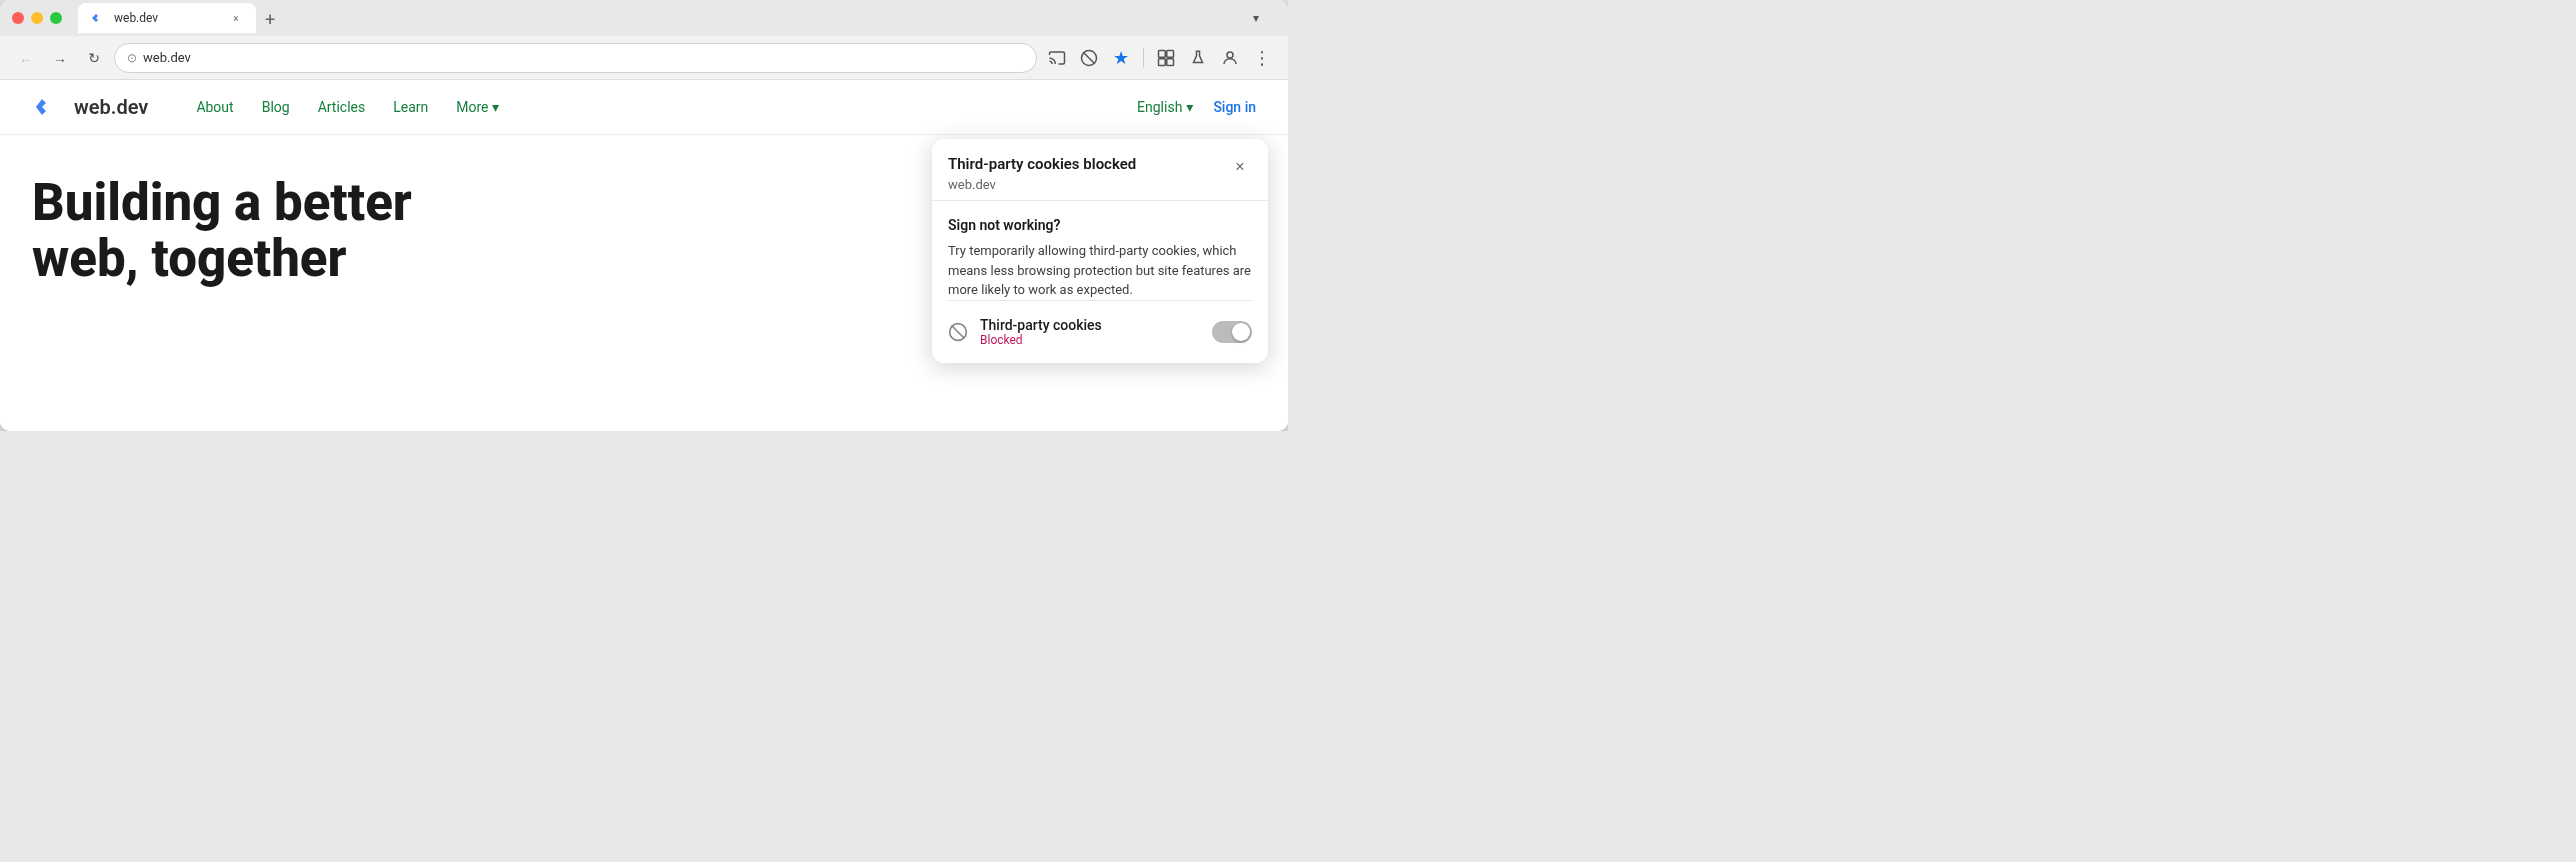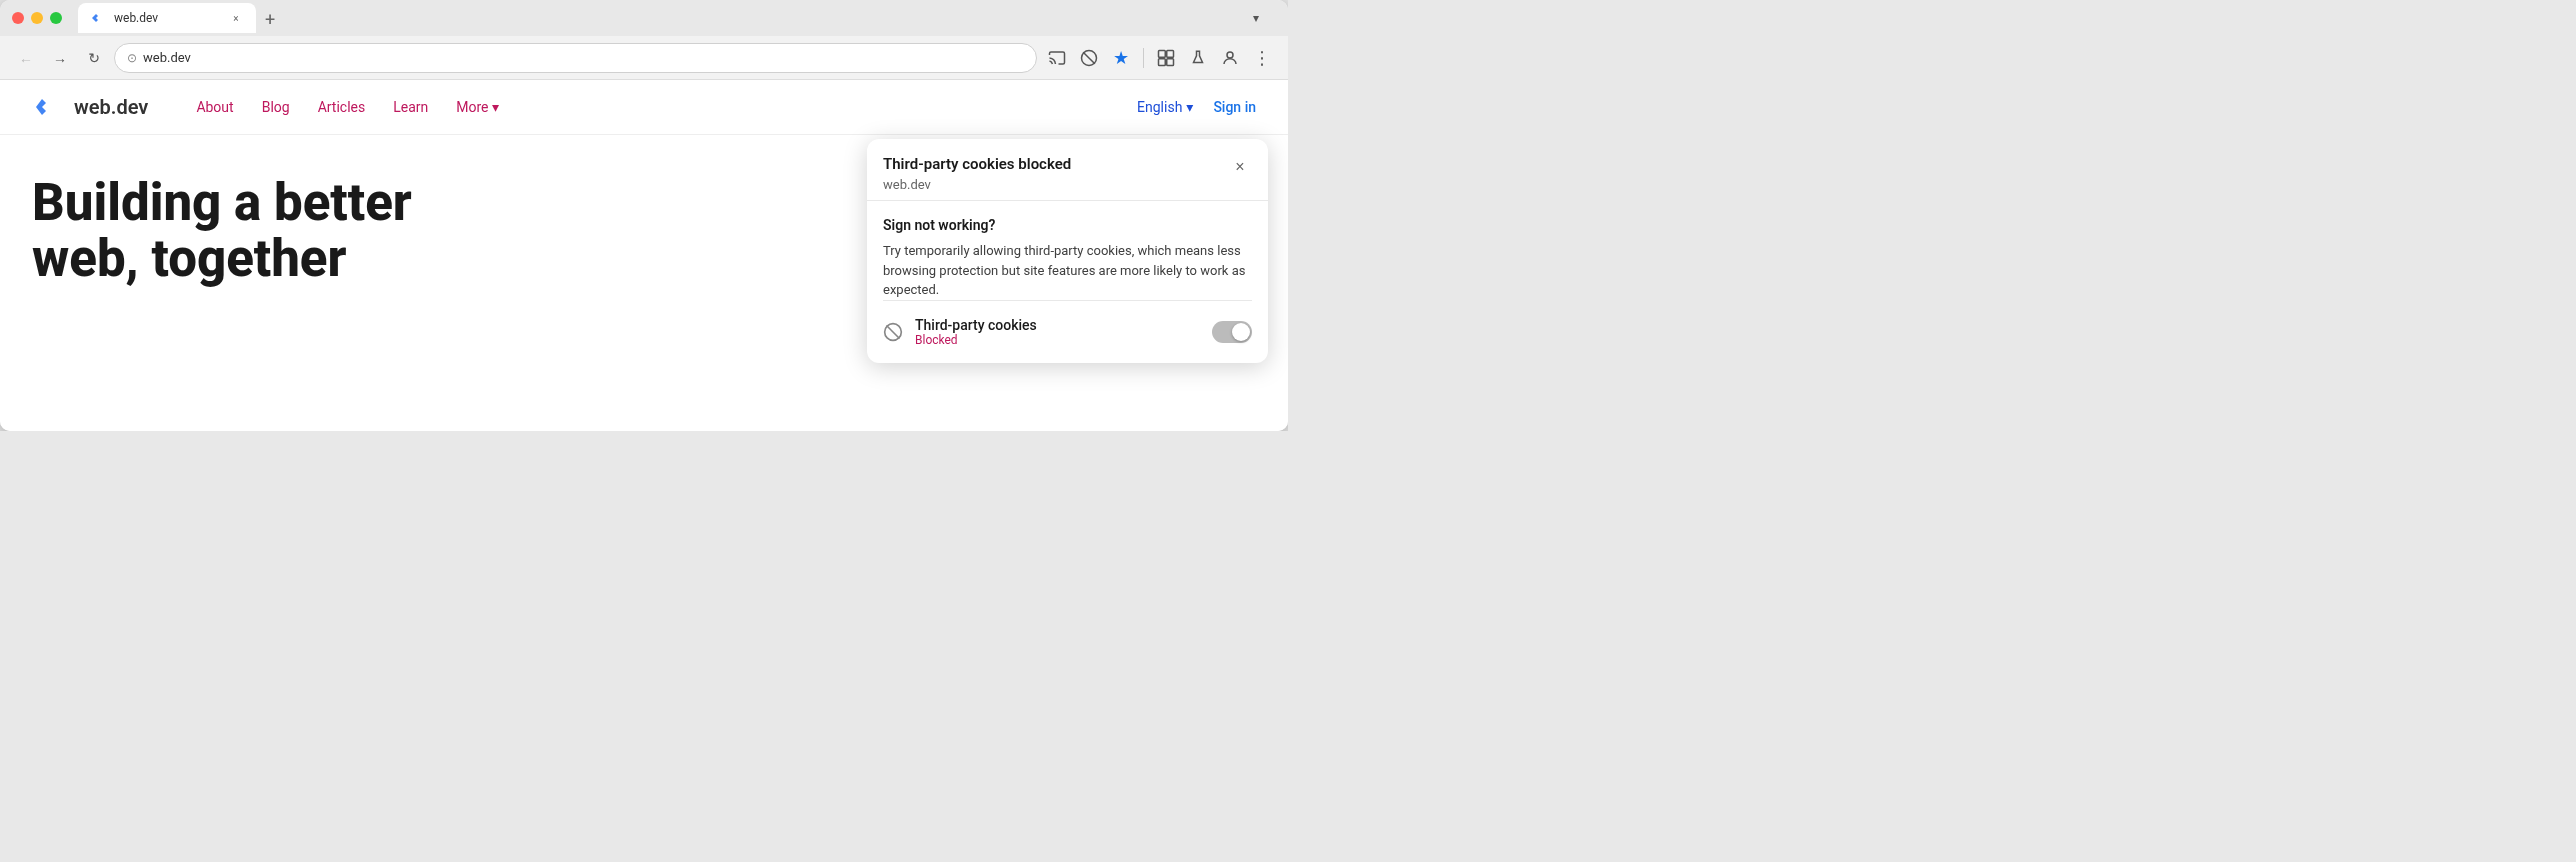--- a/index.html
+++ b/index.html
@@ -244,38 +244,38 @@
 
     .web-nav-links {
       display: flex;
       align-items: center;
       gap: 28px;
       flex: 1;
     }
 
     .web-nav-link {
       font-size: 14px;
-      color: #be185d;
+      color: #15803d;
       cursor: pointer;
       text-decoration: none;
     }
 
     .web-nav-right {
       display: flex;
       align-items: center;
       gap: 12px;
       margin-left: auto;
     }
 
     .lang-btn {
       display: flex;
       align-items: center;
       gap: 4px;
       font-size: 14px;
-      color: #1d4ed8;
+      color: #15803d;
       cursor: pointer;
       padding: 4px 8px;
       border-radius: 4px;
     }
 
     .sign-in-btn {
       font-size: 14px;
       color: #1a73e8;
       cursor: pointer;
       font-weight: 500;
@@ -303,21 +303,21 @@
       color: #1a1a1a;
       line-height: 1.1;
       max-width: 594px;
     }
 
     
     .cookie-popup {
       position: absolute;
       top: 59px;
       right: 20px;
-      width: 401px;
+      width: 336px;
       background: #ffffff;
       border-radius: 12px;
       box-shadow: 0 4px 24px rgba(0,0,0,0.18);
       padding: 0;
       overflow: hidden;
       z-index: 100;
     }
 
     .popup-header {
       padding: 16px 16px 8px;

